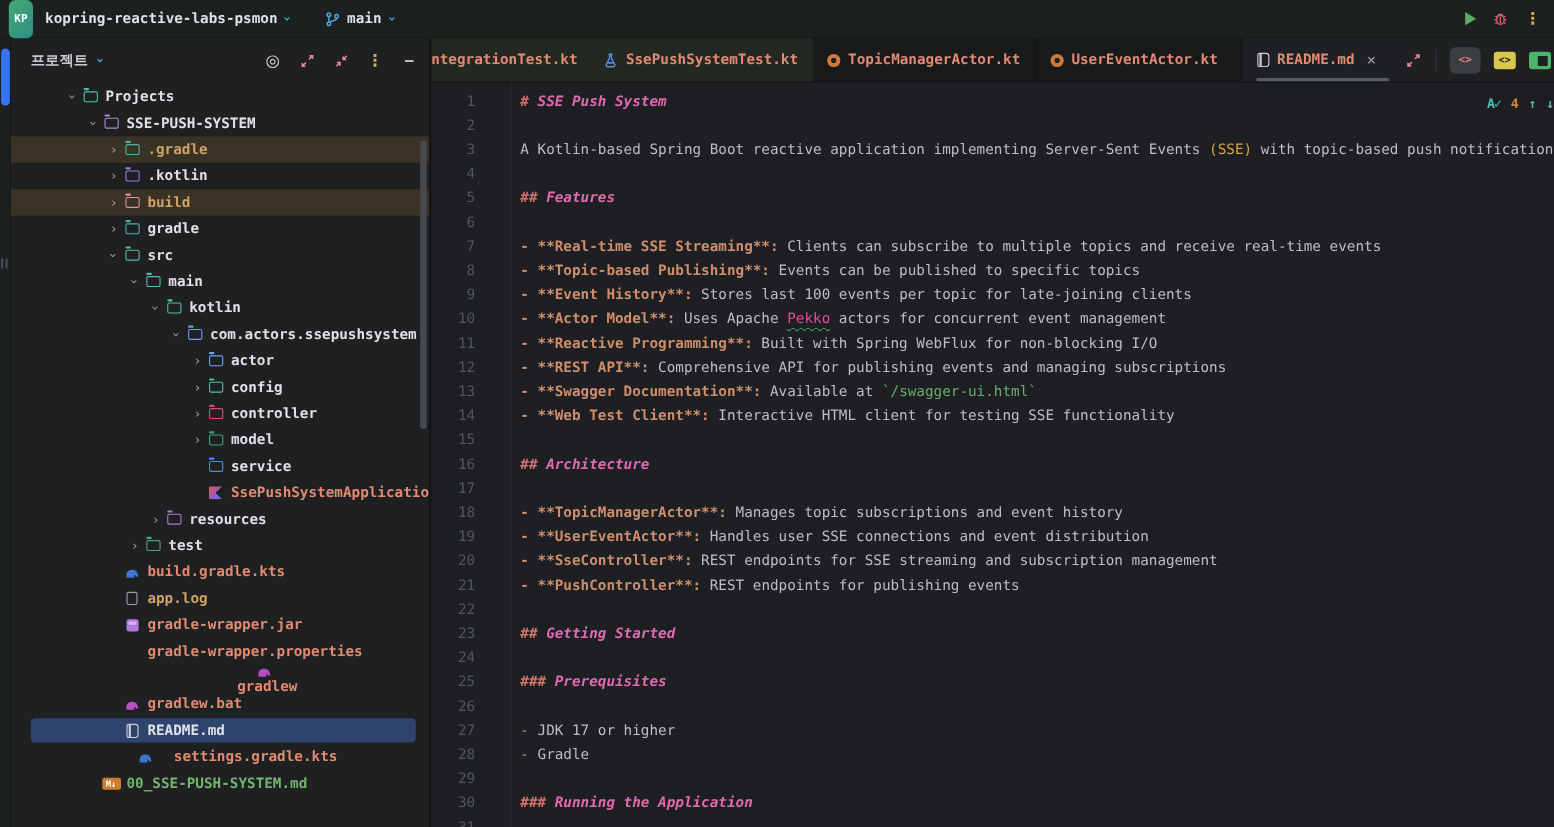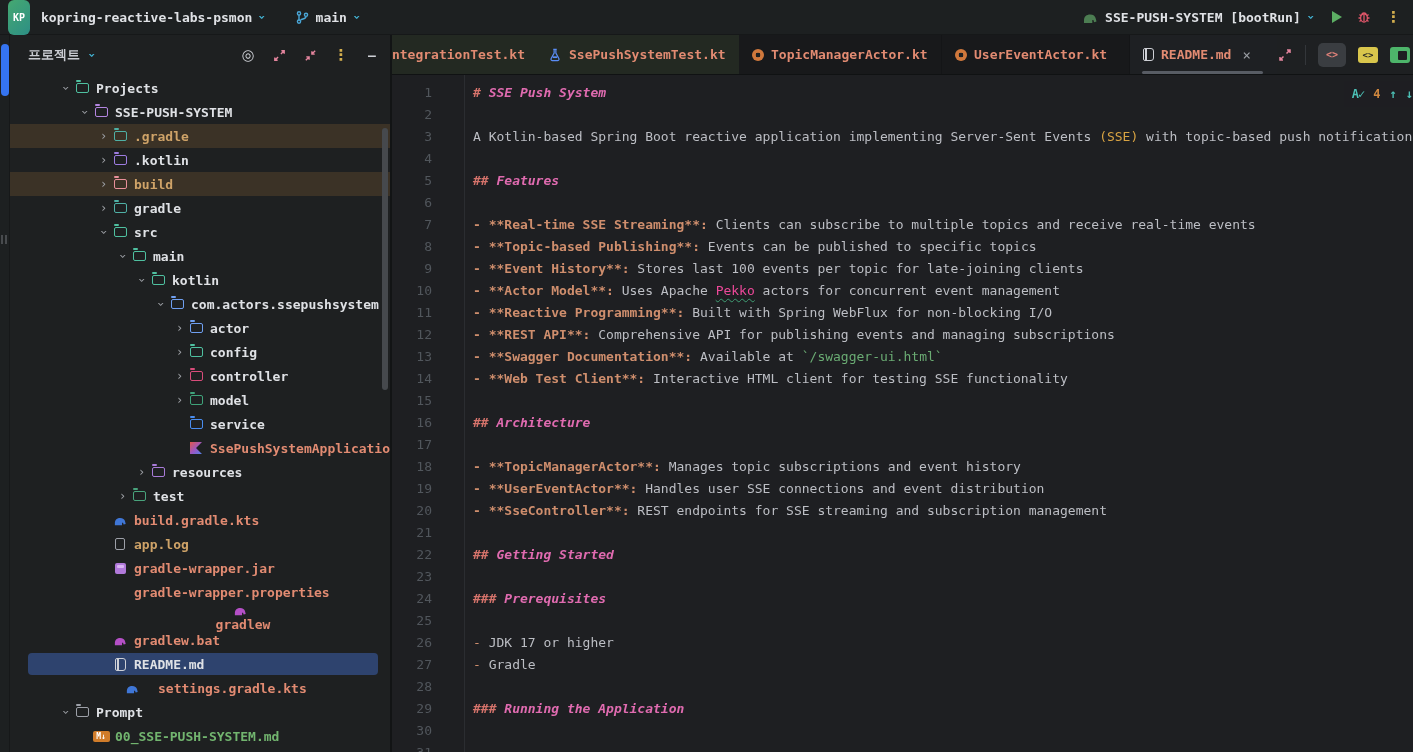--- a/index.html
+++ b/index.html
@@ -114,29 +114,20 @@
               <circle cx="4" cy="11.6" r="1.6"></circle>
               <circle cx="11" cy="4.8" r="1.6"></circle>
             <path d="M4 5v5M11 6.4c0 2.6-3.4 2.2-5.4 3.4"></path>
           </svg>
         </span>
         <span>main</span>
         <span class="chev">›</span>
       </div>
     </div>
     <div class="tb-right">
-      <div class="tb-btn">
-        <span>
-          <svg width="17" height="15" viewBox="0 0 17 15">
-              <path fill="#4c7d52" d="M2 13v-2.6C2 6.7 4.6 4.6 8.1 4.6c3.1 0 5.2 1.6 5.7 4.1l.7 2.8-2.4.7-.7-2.2H10.3V13z"></path>
-            </svg>
-        </span>
-        <span>SSE-PUSH-SYSTEM [bootRun]</span>
-        <span class="chev">›</span>
-      </div>
       <span class="play" title=""></span>
       <span>
         <svg width="16" height="16" viewBox="0 0 16 16" fill="none" stroke="#e0566a" stroke-width="1.3">
           <ellipse cx="8" cy="9" rx="3.4" ry="4"></ellipse>
             <path d="M5.5 5.8C6 4.6 7 4 8 4s2 .6 2.5 1.8M8 6v6M2.5 9h2M11.5 9h2M3.5 5.5 5 6.8M12.5 5.5 11 6.8M3.5 12.5 5 11.2M12.5 12.5 11 11.2"></path>
         </svg>
       </span>
       <span class="kebab">⋮</span>
     </div>
   </div>
@@ -351,27 +342,20 @@
             <span class="lbl">README.md</span>
           </div>
           <div class="trow" style="padding-left: 86px; gap: 12px;">
             <span class="tchev"></span>
             <span class="ticon">
               <svg width="15" height="13" viewBox="0 0 17 15">
                 <path fill="#3f76d6" d="M2 13v-2.6C2 6.7 4.6 4.6 8.1 4.6c3.1 0 5.2 1.6 5.7 4.1l.7 2.8-2.4.7-.7-2.2H10.3V13z"></path>
               </svg>
             </span>
             <span class="lbl" style="color: rgb(226, 139, 114);">settings.gradle.kts</span>
-          </div>
-          <div class="trow" style="padding-left: 48px;">
-            <span class="tchev open">›</span>
-            <span class="ticon">
-              <span class="fld" style="color:#9da0a8"></span>
-            </span>
-            <span class="lbl">Prompt</span>
           </div>
           <div class="trow" style="padding-left: 67px;">
             <span class="tchev"></span>
             <span class="ticon">
               <span class="mdB">M↓</span>
             </span>
             <span class="lbl" style="color: rgb(114, 181, 111);">00_SSE-PUSH-SYSTEM.md</span>
           </div>
         </div>
       <div class="vscroll"></div>
@@ -463,20 +447,21 @@
             <div class="cline"><span class="sg-bold">- **Reactive Programming**:</span><span class="sg-text"> Built with Spring WebFlux for non-blocking I/O</span></div>
             <div class="cline"><span class="sg-bold">- **REST API**:</span><span class="sg-text"> Comprehensive API for publishing events and managing subscriptions</span></div>
             <div class="cline"><span class="sg-bold">- **Swagger Documentation**:</span><span class="sg-text"> Available at </span><span class="sg-code">`/swagger-ui.html`</span></div>
             <div class="cline"><span class="sg-bold">- **Web Test Client**:</span><span class="sg-text"> Interactive HTML client for testing SSE functionality</span></div>
             <div class="cline"></div>
             <div class="cline"><span class="sg-hash">## </span><span class="sg-head">Architecture</span></div>
             <div class="cline"></div>
             <div class="cline"><span class="sg-bold">- **TopicManagerActor**:</span><span class="sg-text"> Manages topic subscriptions and event history</span></div>
             <div class="cline"><span class="sg-bold">- **UserEventActor**:</span><span class="sg-text"> Handles user SSE connections and event distribution</span></div>
             <div class="cline"><span class="sg-bold">- **SseController**:</span><span class="sg-text"> REST endpoints for SSE streaming and subscription management</span></div>
+            <div class="cline"><span class="sg-bold">- **PushController**:</span><span class="sg-text"> REST endpoints for publishing events</span></div>
             <div class="cline"></div>
             <div class="cline"><span class="sg-hash">## </span><span class="sg-head">Getting Started</span></div>
             <div class="cline"></div>
             <div class="cline"><span class="sg-hash">### </span><span class="sg-head">Prerequisites</span></div>
             <div class="cline"></div>
             <div class="cline"><span class="sg-mark">- </span><span class="sg-text">JDK 17 or higher</span></div>
             <div class="cline"><span class="sg-mark">- </span><span class="sg-text">Gradle</span></div>
             <div class="cline"></div>
             <div class="cline"><span class="sg-hash">### </span><span class="sg-head">Running the Application</span></div>
             <div class="cline"></div>

